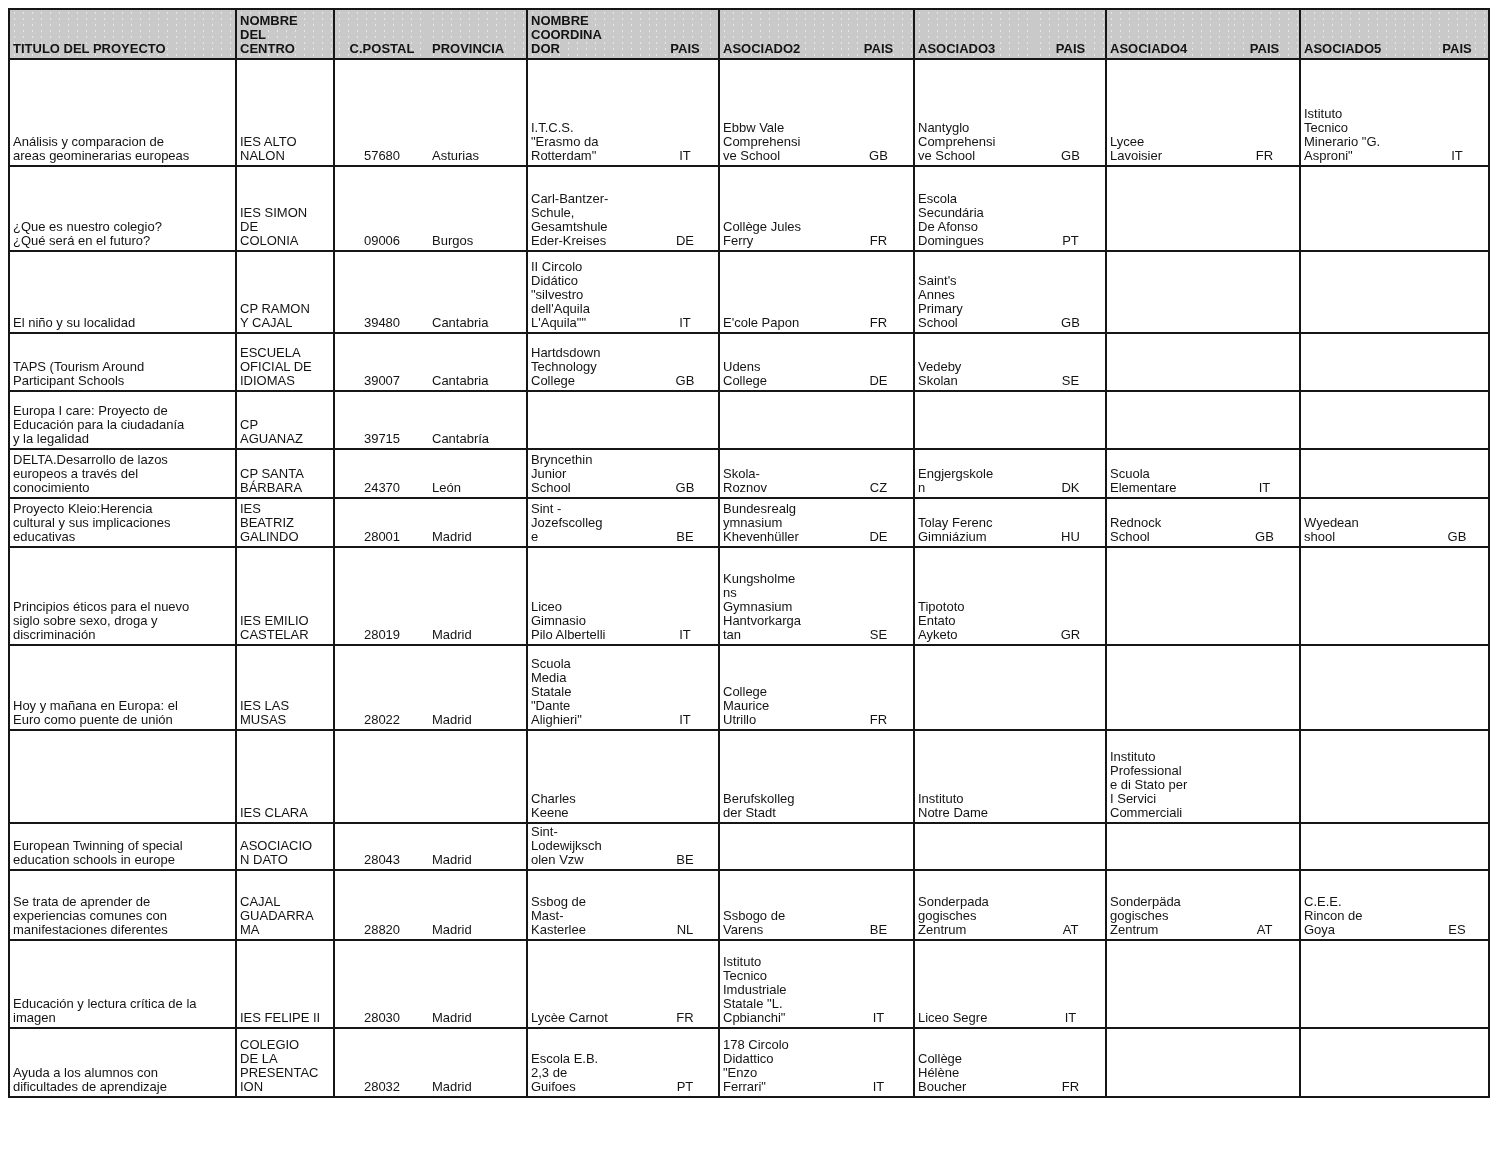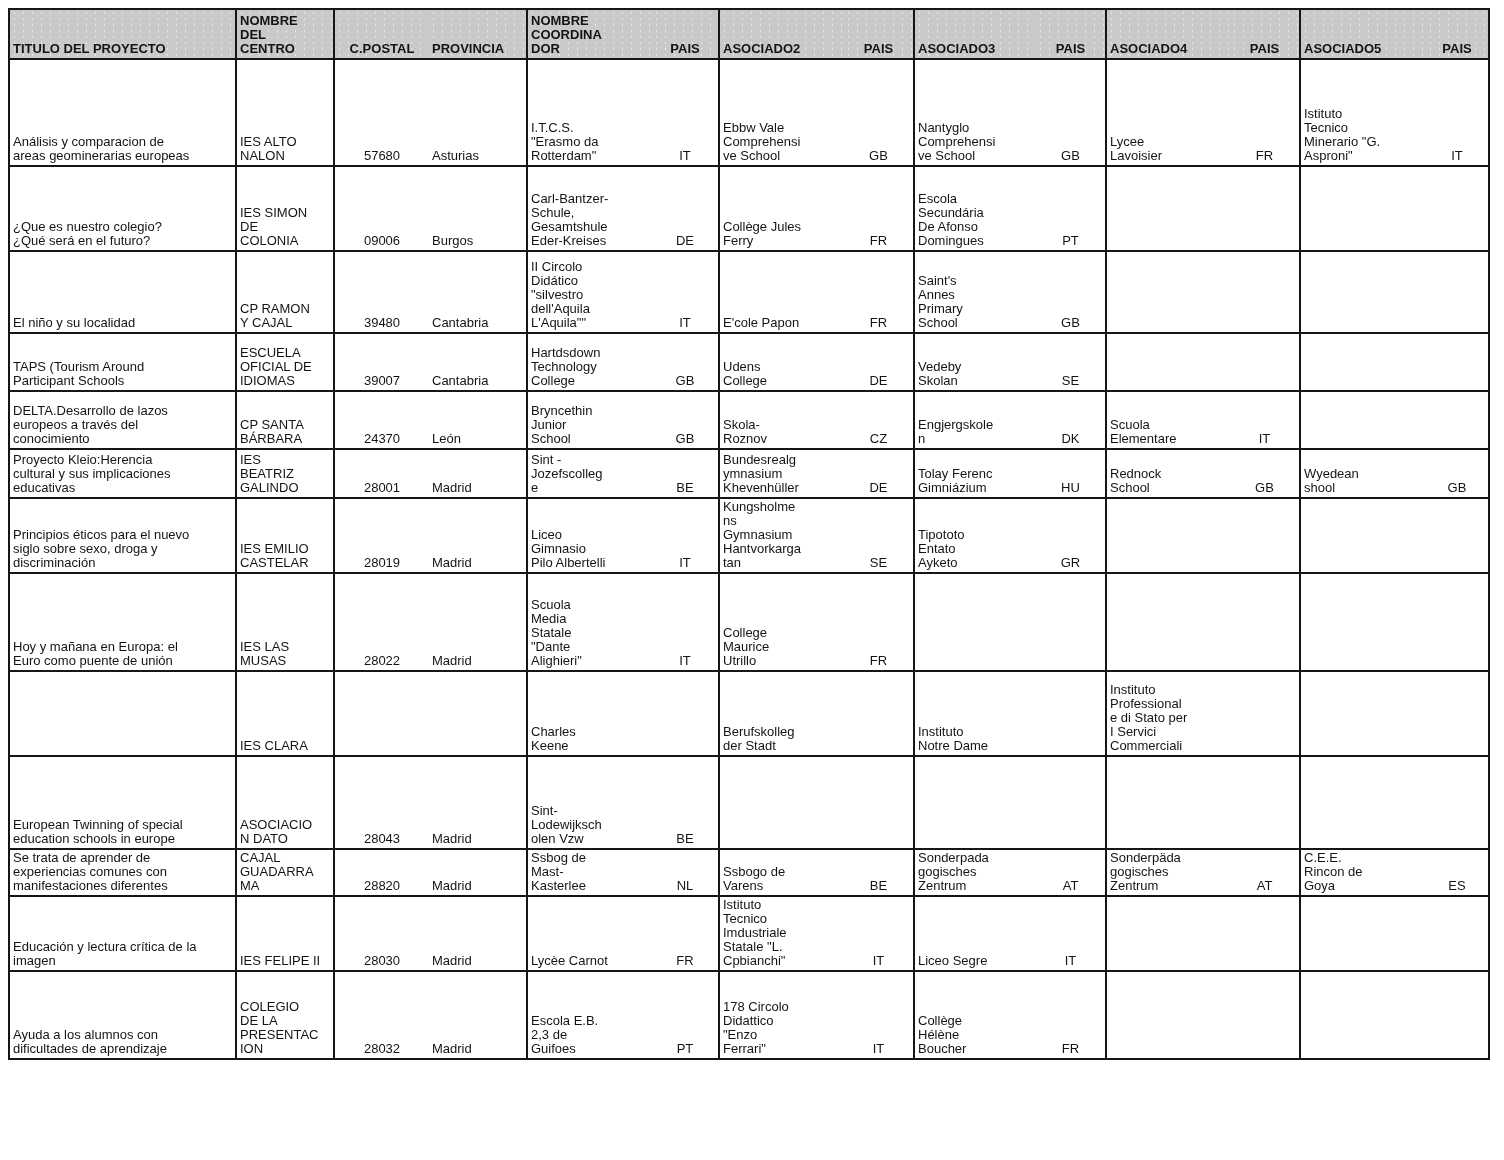--- a/index.html
+++ b/index.html
@@ -34,21 +34,21 @@
     background-size:5px 4px, 9px 6px;
     font-weight:bold;
   }
   thead tr{height:50px;}
   tbody tr:nth-child(1){height:107px}
   tbody tr:nth-child(2){height:85px}
   tbody tr:nth-child(3){height:82px}
   tbody tr:nth-child(4){height:58px}
   tbody tr:nth-child(5){height:58px}
   tbody tr:nth-child(6){height:49px}
-  tbody tr:nth-child(7){height:57px}
+  tbody tr:nth-child(7){height:49px}
   tbody tr:nth-child(8){height:98px}
   tbody tr:nth-child(9){height:85px}
   tbody tr:nth-child(10){height:93px}
   tbody tr:nth-child(11){height:29px}
   tbody tr:nth-child(12){height:70px}
   tbody tr:nth-child(13){height:88px}
   tbody tr:nth-child(14){height:69px}
   tbody tr:nth-child(15){height:83px}
 </style>
 </head>
@@ -190,20 +190,39 @@
           <td class="ctr">DE</td>
           <td class="gs ">Vedeby
 Skolan</td>
           <td class="ctr">SE</td>
           <td class="gs "></td>
           <td class="ctr"></td>
           <td class="gs "></td>
           <td class="ctr"></td>
         </tr>
         <tr>
+          <td class="">Europa I care: Proyecto de
+Educación para la ciudadanía
+y la legalidad</td>
+          <td class="gs ">CP
+AGUANAZ</td>
+          <td class="gs ctr">39715</td>
+          <td class="">Cantabría</td>
+          <td class="gs "></td>
+          <td class="ctr"></td>
+          <td class="gs "></td>
+          <td class="ctr"></td>
+          <td class="gs "></td>
+          <td class="ctr"></td>
+          <td class="gs "></td>
+          <td class="ctr"></td>
+          <td class="gs "></td>
+          <td class="ctr"></td>
+        </tr>
+        <tr>
           <td class="">DELTA.Desarrollo de lazos
 europeos a través del
 conocimiento</td>
           <td class="gs ">CP SANTA
 BÁRBARA</td>
           <td class="gs ctr">24370</td>
           <td class="">León</td>
           <td class="gs ">Bryncethin
 Junior
 School</td>

